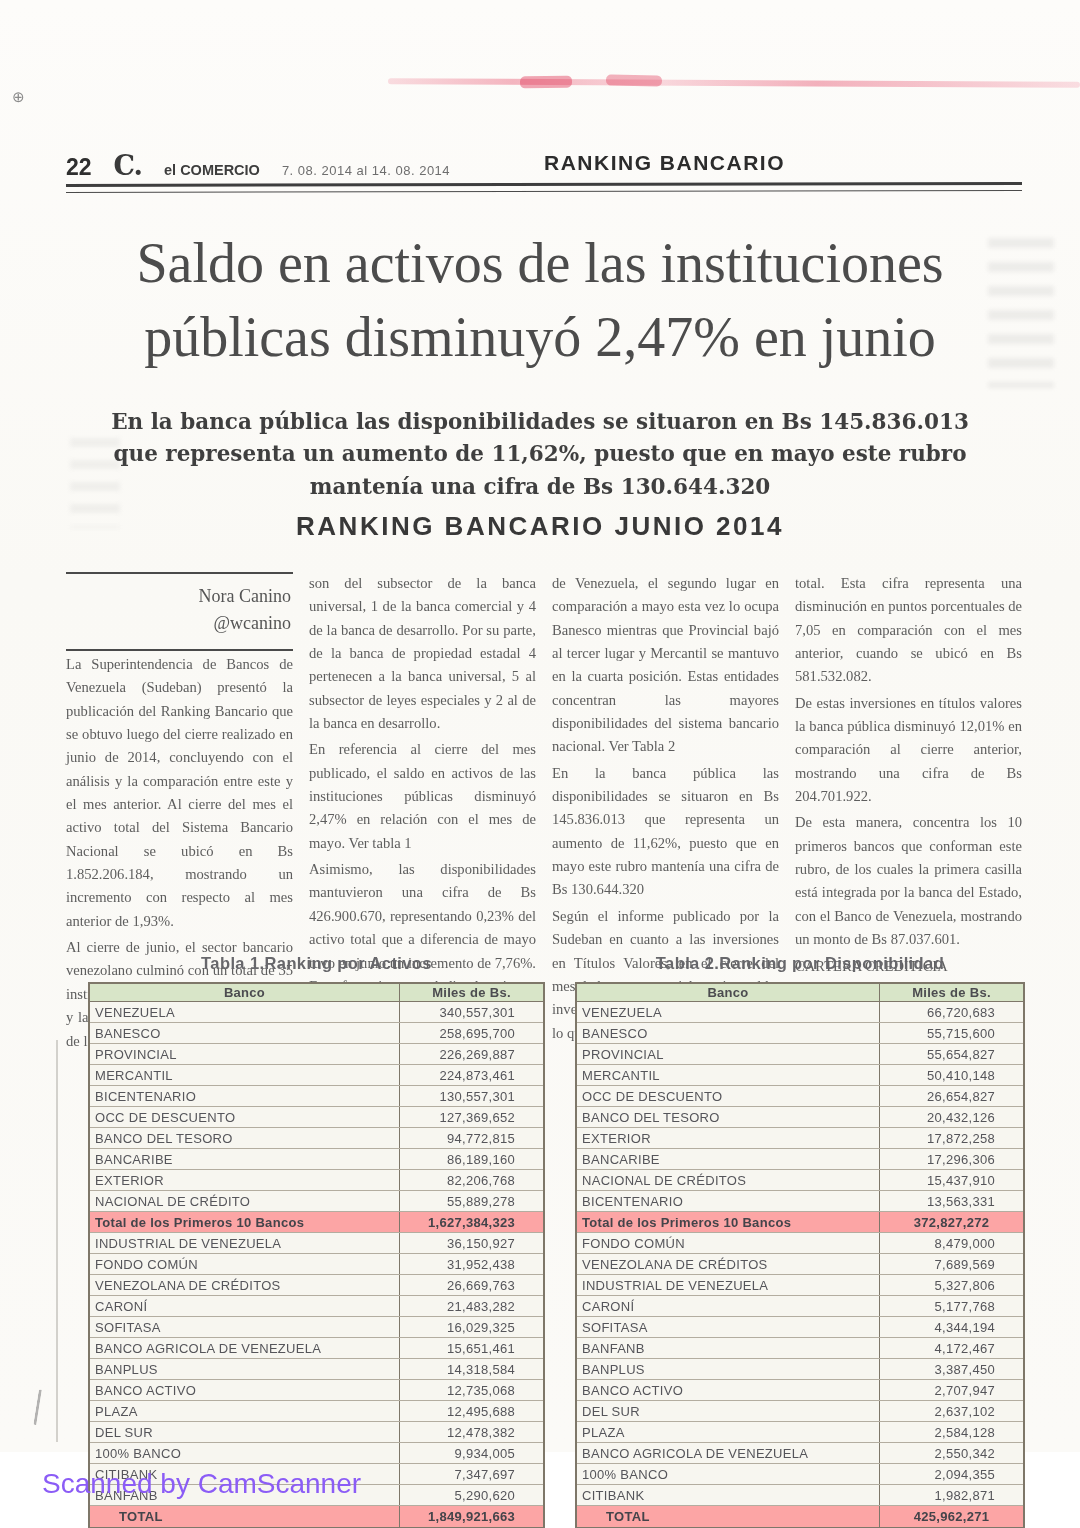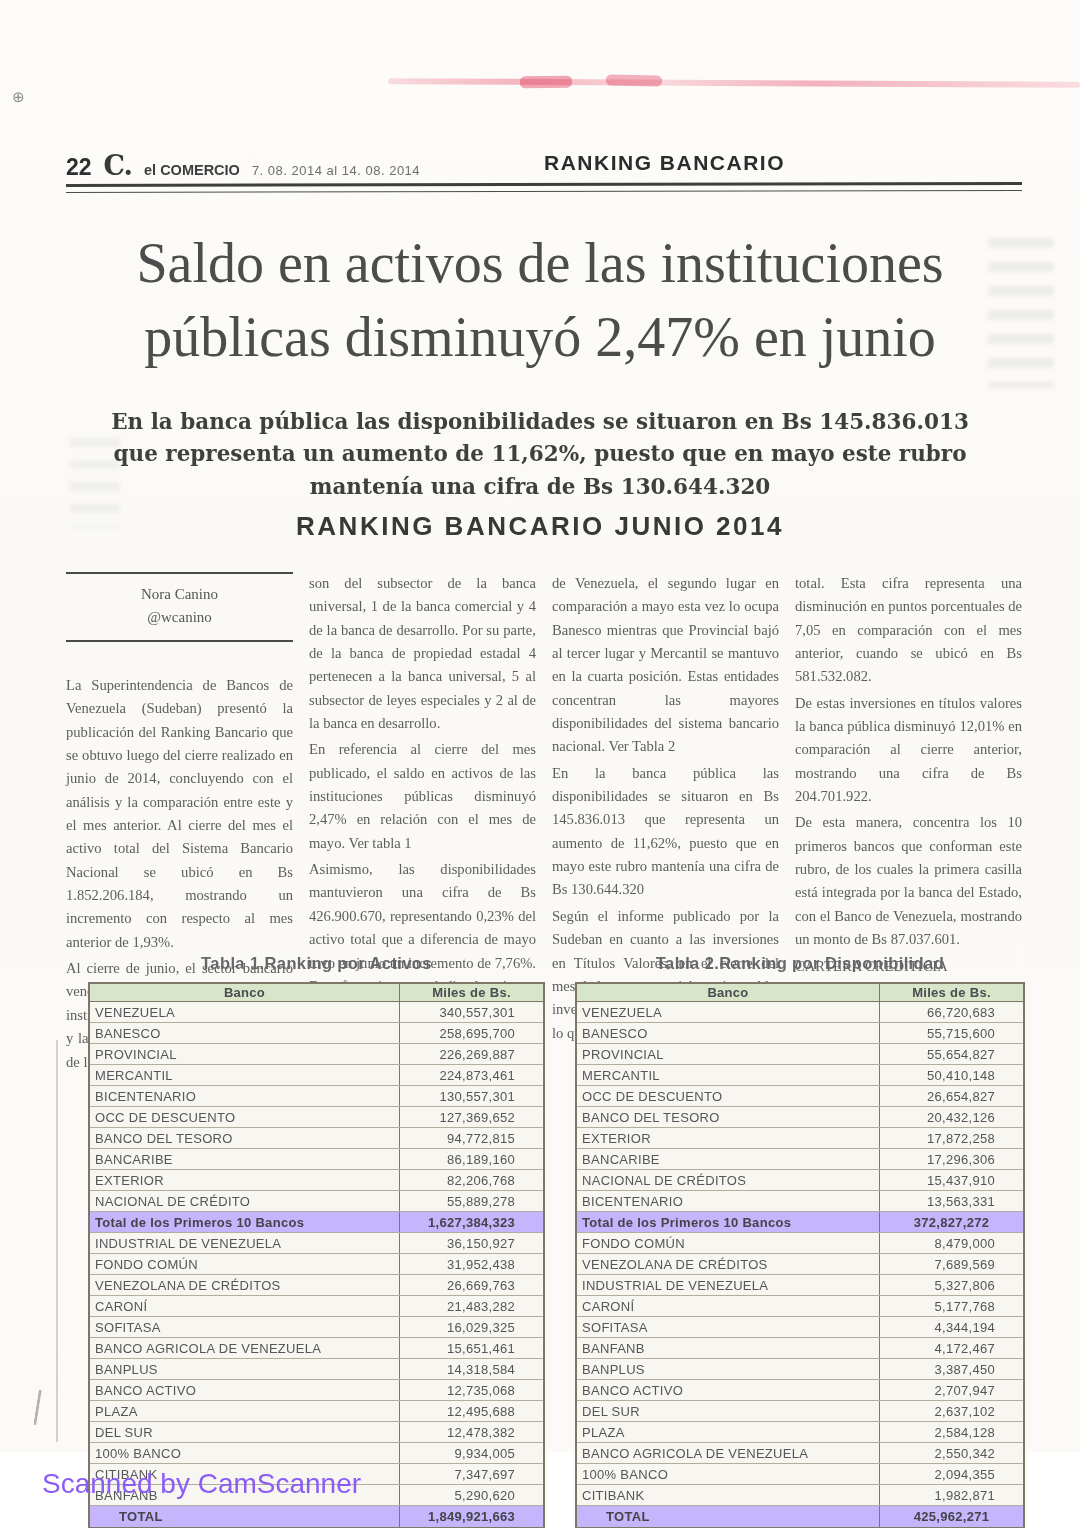--- a/index.html
+++ b/index.html
@@ -4,21 +4,21 @@
 <style>
   html,body{margin:0;padding:0;}
   body{
     width:1080px;height:1528px;position:relative;background:#ffffff;
     font-family:"Liberation Serif", serif;overflow:hidden;
   }
   .scan-page{position:absolute;left:0;top:0;width:1080px;height:1452px;
     background:linear-gradient(180deg,#fdfcfa 0%,#faf9f5 40%,#fbfaf7 100%);}
   
   .masthead{position:absolute;top:150px;left:66px;width:954px;height:32px;}
-  .mh-left{position:absolute;left:0;top:0;display:flex;align-items:baseline;gap:12px;white-space:nowrap;}
+  .mh-left{position:absolute;left:0;top:0;display:flex;align-items:baseline;gap:22px;white-space:nowrap;}
   .mh-pageno{font-family:"Liberation Sans",sans-serif;font-weight:bold;font-size:23px;color:#2f2f2f;}
   .mh-logo{font-family:"DejaVu Serif",serif;font-weight:bold;font-size:27px;color:#3a3a3a;letter-spacing:-1px;}
   .mh-paper{font-family:"Liberation Sans",sans-serif;font-weight:bold;font-size:14.5px;color:#3d3d3d;}
   .mh-dates{font-family:"Liberation Sans",sans-serif;font-size:13px;color:#6e6e6e;letter-spacing:.5px;}
   .mh-title{position:absolute;left:478px;top:1px;font-family:"Liberation Sans",sans-serif;
     font-weight:bold;font-size:21px;letter-spacing:1.5px;color:#2c2c2c;}
   .mh-rule{position:absolute;top:183px;left:66px;width:956px;height:5px;
     border-top:3px solid #3e3e3e;border-bottom:1px solid #4a4a4a;transform:rotate(-0.12deg);}
   
   .headline{position:absolute;top:226px;left:75px;width:930px;text-align:center;
@@ -26,41 +26,41 @@
   .deck{position:absolute;top:406px;left:108px;width:864px;text-align:center;
     font-family:"DejaVu Serif",serif;font-weight:bold;font-size:21.5px;line-height:1.5;color:#3f3f3f;}
   .section-heading{position:absolute;top:511px;left:0;width:1080px;text-align:center;
     font-family:Liberation Sans, sans-serif;font-weight:bold;font-size:26px;letter-spacing:2.5px;color:#383838;}
   
   .article{position:absolute;top:572px;left:66px;width:956px;display:flex;gap:16px;}
   .col{width:227px;font-family:"Liberation Serif",serif;font-size:14.6px;line-height:1.6;
     color:#5d5d5d;text-align:justify;}
   .col p{margin:0 0 3px 0;}
   .byline{border-top:2px solid #4a4a4a;border-bottom:2px solid #4a4a4a;
-    padding:9px 2px 12px 2px;margin-bottom:32px;font-size:15px;color:#555;line-height:1.5;text-align:center;}
+    padding:9px 2px 12px 2px;margin-bottom:2px;font-size:18px;color:#555;line-height:1.5;text-align:right;}
   
   .table-title{position:absolute;text-align:center;font-family:"Liberation Sans",sans-serif;
     font-weight:bold;font-size:16.5px;color:#67676b;letter-spacing:.4px;}
   #title-t1{top:954px;left:88px;width:457px;}
   #title-t2{top:954px;left:575px;width:450px;}
   .banktable{position:absolute;border:2px solid #7e7769;background:#f7f6f0;box-sizing:border-box;}
   #table1{top:982px;left:88px;width:457px;}
   #table2{top:982px;left:575px;width:450px;}
   .trow{display:flex;height:21px;box-sizing:border-box;border-bottom:1px solid #b3ada0;
     font-family:"Liberation Sans",sans-serif;font-size:13px;color:#55555a;align-items:center;}
   .trow:last-child{border-bottom:none;padding-left:24px;}
   .cell-bank{flex:1 1 auto;height:100%;display:flex;align-items:center;
     padding-left:5px;border-right:1px solid #7e7769;box-sizing:border-box;
     letter-spacing:.3px;white-space:nowrap;overflow:hidden;}
   .cell-value{flex:0 0 143px;height:100%;display:flex;align-items:center;justify-content:flex-end;
     padding-right:28px;box-sizing:border-box;letter-spacing:.3px;}
   .trow-header{height:18px;background:#d8e5c8;font-weight:bold;color:#4c4c50;border-bottom:1px solid #7e7769;}
   .trow-header .cell-bank{justify-content:center;padding-left:0;}
   .trow-header .cell-value{justify-content:center;padding-right:0;}
-  .trow-subtotal,.trow-total{background:#c4b5fd;font-weight:bold;color:#44444a;}
+  .trow-subtotal,.trow-total{background:#fca5a5;font-weight:bold;color:#44444a;}
   .trow-subtotal .cell-value,.trow-total .cell-value{justify-content:center;padding-right:0;}
   
   .marker-line{position:absolute;top:80px;left:388px;width:692px;height:6px;border-radius:3px;
     transform:rotate(0.3deg);opacity:.75;
     background:linear-gradient(90deg,rgba(238,130,150,.35),rgba(233,95,120,.6) 18%,
       rgba(240,140,160,.45) 40%,rgba(230,85,112,.6) 62%,rgba(242,150,168,.4) 100%);}
   .marker-dab1{position:absolute;top:76px;left:520px;width:52px;height:12px;border-radius:5px;
     background:rgba(224,60,92,.45);transform:rotate(-1deg);}
   .marker-dab2{position:absolute;top:75px;left:606px;width:56px;height:11px;border-radius:5px;
     background:rgba(224,66,96,.4);transform:rotate(1deg);}

